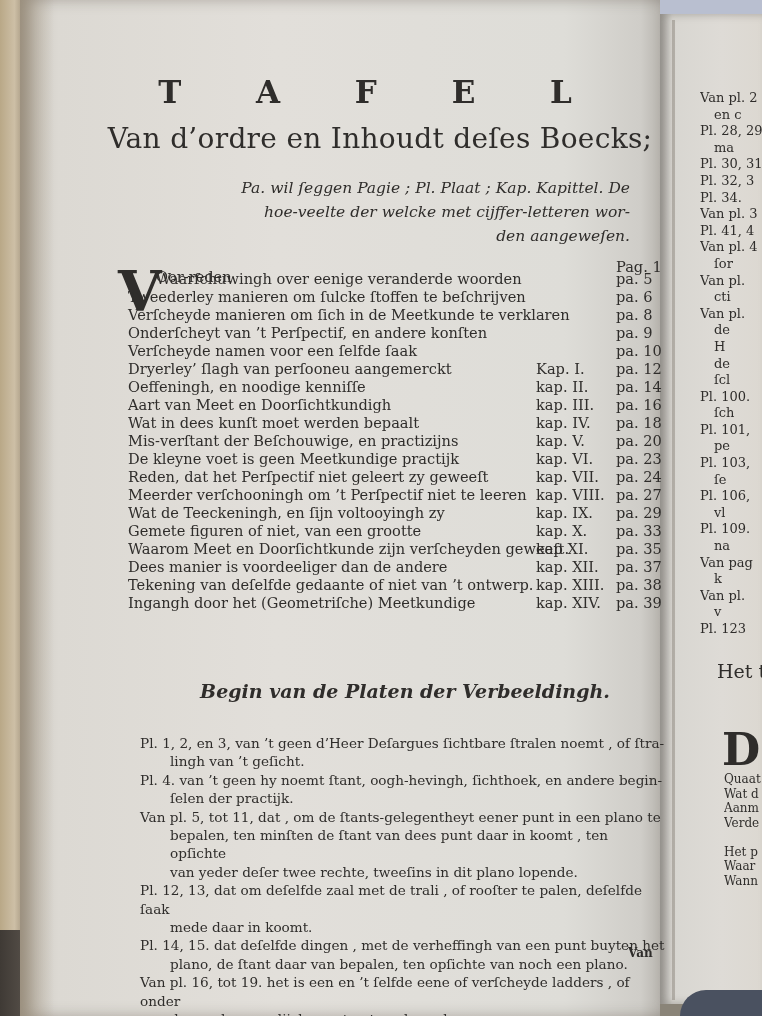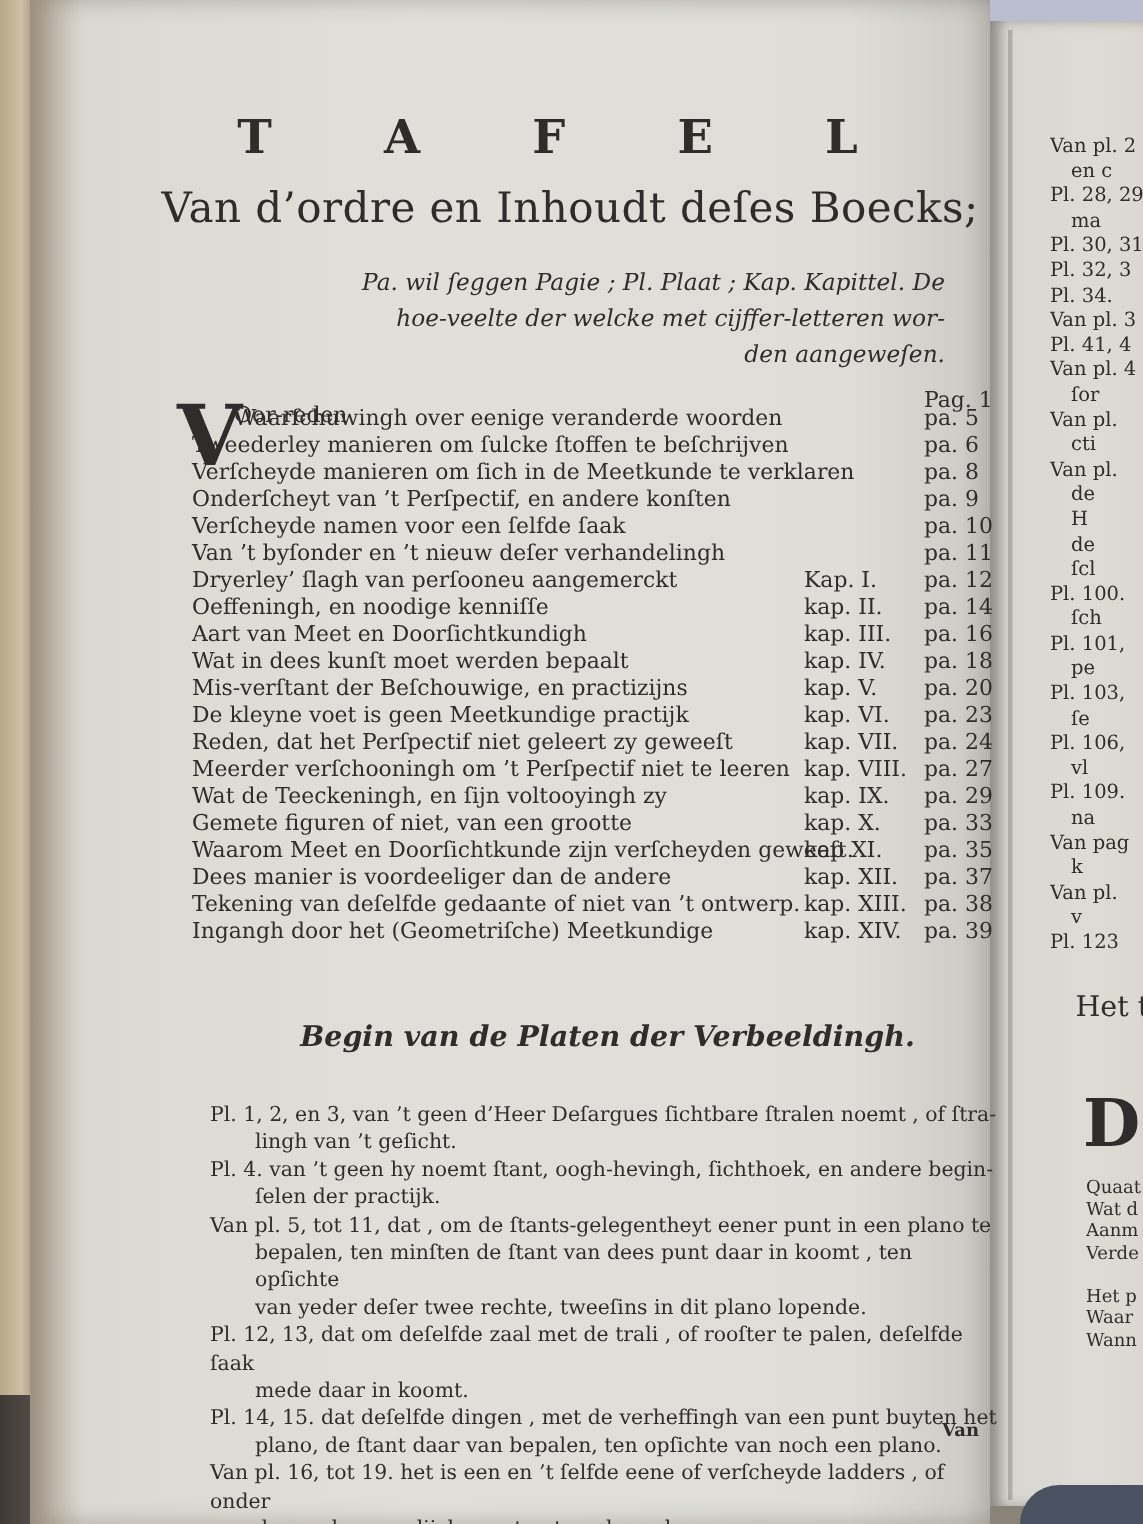--- a/index.html
+++ b/index.html
@@ -61,21 +61,21 @@
   .plates { position: absolute; left: 140px; top: 734px; width: 525px; font-size: 13.6px; line-height: 18.4px; }
   .plate-entry { margin: 0; }
   .plate-entry .lead { }
   .plate-entry .cont { display: block; padding-left: 30px; }
   .catchword { position: absolute; left: 628px; top: 946px; font-size: 12px; font-weight: bold; }
 
   .right-frag { position: absolute; left: 700px; top: 90px; font-size: 13px; line-height: 16.6px; white-space: nowrap; overflow: hidden; width: 62px; }
   .right-frag .ind { padding-left: 14px; }
   .right-big { position: absolute; left: 717px; top: 660px; font-size: 19px; white-space: nowrap; overflow: hidden; width: 45px; }
   .right-D { position: absolute; left: 722px; top: 728px; font-size: 44px; line-height: 44px; font-weight: bold; }
-  .right-frag2 { position: absolute; left: 724px; top: 772px; font-size: 12px; line-height: 14.5px; white-space: nowrap; overflow: hidden; width: 38px; margin-top: 12px; }
+  .right-frag2 { position: absolute; left: 724px; top: 772px; font-size: 12px; line-height: 14.5px; white-space: nowrap; overflow: hidden; width: 38px; }
 </style>
 </head>
 <body>
 
 <div class="bg-top-strip"></div>
 <div class="left-binding"></div>
 <div class="left-binding-dark"></div>
 
 <div class="page-left"></div>
 <div class="page-right"></div>
@@ -116,25 +116,20 @@
     </div>
     <div class="toc-row">
       <span class="txt">Onderſcheyt van ’t Perſpectif, en andere konſten</span>
       <span class="kap"></span>
       <span class="pa">pa. 9</span>
     </div>
     <div class="toc-row">
       <span class="txt">Verſcheyde namen voor een ſelfde ſaak</span>
       <span class="kap"></span>
       <span class="pa">pa. 10</span>
-    </div>
-    <div class="toc-row">
-      <span class="txt">Van ’t byſonder en ’t nieuw deſer verhandelingh</span>
-      <span class="kap"></span>
-      <span class="pa">pa. 11</span>
     </div>
     <div class="toc-row">
       <span class="txt">Dryerley’ ſlagh van perſooneu aangemerckt</span>
       <span class="kap">Kap. I.</span>
       <span class="pa">pa. 12</span>
     </div>
     <div class="toc-row">
       <span class="txt">Oeffeningh, en noodige kenniſſe</span>
       <span class="kap">kap. II.</span>
       <span class="pa">pa. 14</span>

